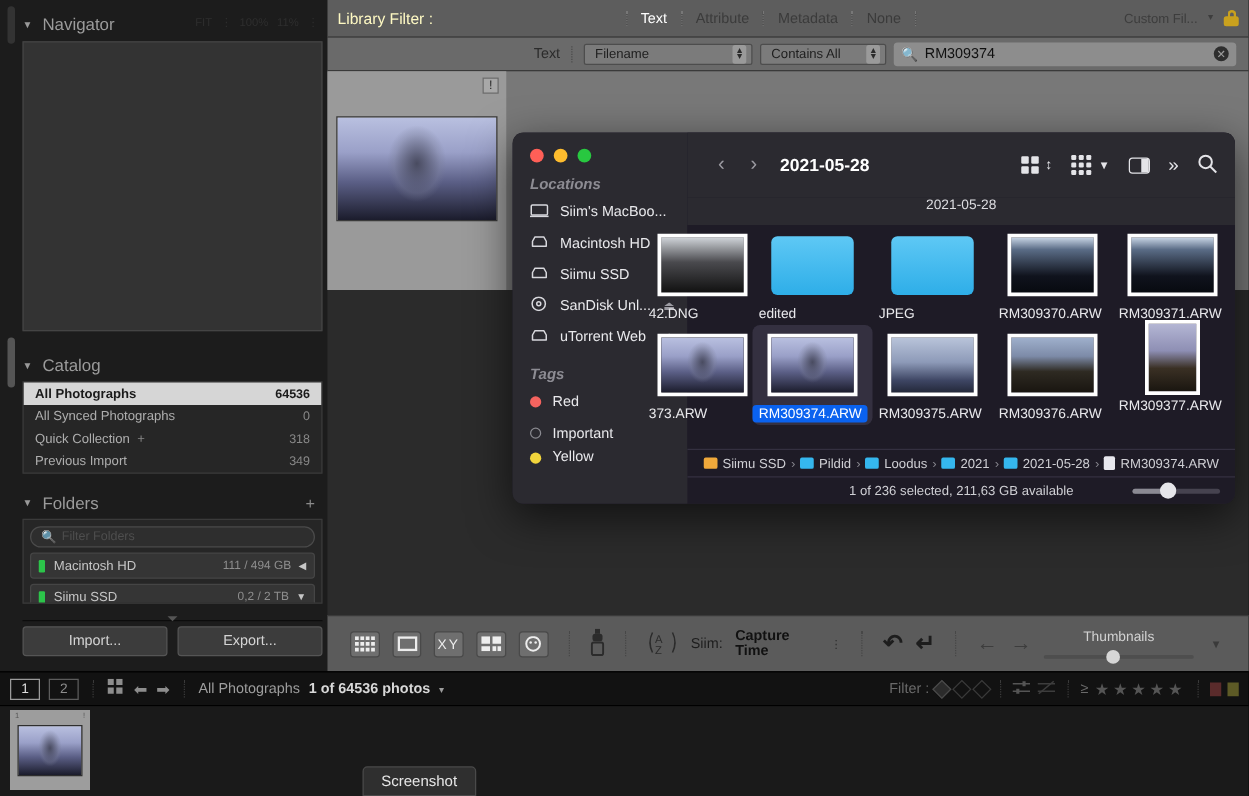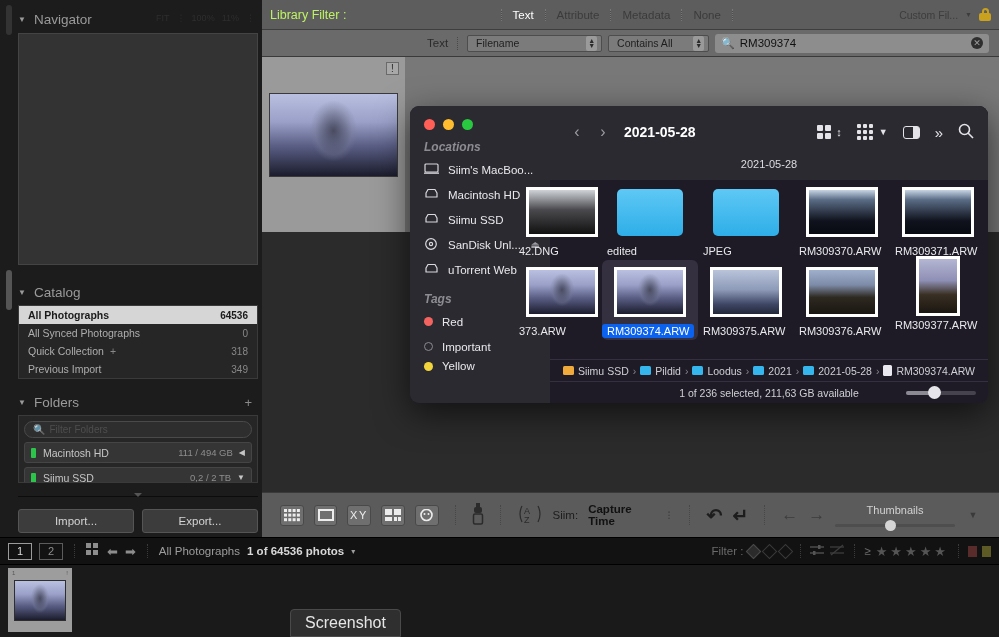--- a/index.html
+++ b/index.html
@@ -31,34 +31,34 @@
   .panel-head.folders { margin-top:10px; }
   .panel-head .addbtn { position:absolute; right:6px; top:6px; color:#8a8a8a; font-size:13px; }
   .folders-box { background:#262626; border:1px solid #3a3a3a; height:68px; overflow:hidden; padding:5px 5px 0 5px; }
   .folder-filter { height:17px; border:1px solid #4a4a4a; border-radius:9px; background:#2e2e2e; display:flex; align-items:center; padding:0 8px; color:#4e4e4e; font-size:10px; gap:4px;}
   .vol-row { height:21px; margin-top:4px; background:#353535; border:1px solid #454545; border-radius:3px; display:flex; align-items:center; padding:0 6px; font-size:10.5px; color:#c6c6c6; }
   .vol-row .led { width:5px; height:10px; background:#2cc44a; border-radius:1px; margin-right:7px; }
   .vol-row .vlbl { flex:1; }
   .vol-row .vsize { color:#8e8e8e; font-size:9.5px; margin-right:6px; }
   .vol-row .varrow { color:#c6c6c6; font-size:8px; }
 
-  .lp-buttons { position:absolute; left:0; right:0; bottom:4px; display:flex; gap:8px; }
+  .lp-buttons { position:absolute; left:0; right:0; bottom:12px; display:flex; gap:8px; }
   .lp-btn { flex:1; height:24px; background:#3c3c3c; border:1px solid #555; border-radius:3px; color:#d4d4d4; font-size:11.5px; display:flex; align-items:center; justify-content:center; }
   .lp-sep { position:absolute; left:0; right:0; bottom:40px; height:1px; background:#0c0c0c; }
   .lp-sep:after{content:""; position:absolute; left:50%; margin-left:-4px; top:-3px; border-left:4px solid transparent;border-right:4px solid transparent;border-top:4px solid #555;}
 
   .left-scroll { position:absolute; left:6px; top:270px; width:6px; height:40px; background:#555; border-radius:3px; }
   .left-scroll2 { position:absolute; left:6px; top:5px; width:6px; height:30px; background:#333; border-radius:3px; }
 
   
   #center { position:absolute; left:262px; right:0; top:0; bottom:100px; background:#2e2e2e; }
 
   
   #filter-bar { height:30px; background:#5d5d5d; border-bottom:1px solid #3e3e3e; display:flex; align-items:center; position:relative; padding:0 8px; }
-  #filter-bar .lf-label { color:#bef264; font-size:12.5px; }
+  #filter-bar .lf-label { color:#fef9c3; font-size:12.5px; }
   .lf-tabs { position:absolute; left:50%; transform:translateX(-130px); display:flex; align-items:center; gap:0; }
   .lf-tabs .tab { padding:0 11px; font-size:11.5px; color:#3b3b3b; }
   .lf-tabs .tab.active { color:#fff; }
   .lf-div { width:1px; height:12px; background:#4c4c4c; border-right:1px dotted #777; }
   .lf-right { position:absolute; right:8px; display:flex; align-items:center; gap:7px; color:#3d3d3d; font-size:10.5px; }
   .lock { width:12px; height:13px; position:relative; }
   .lock .body { position:absolute; bottom:0; width:12px; height:8px; background:#c9a11e; border-radius:2px; }
   .lock .shackle { position:absolute; top:0; left:2.5px; width:7px; height:7px; border:2px solid #c9a11e; border-bottom:none; border-radius:4px 4px 0 0; }
 
   #filter-row2 { height:27px; background:#6a6a6a; display:flex; align-items:center; gap:6px; padding:0 10px; border-bottom:1px solid #3a3a3a; }
@@ -105,21 +105,21 @@
   .fs-txt { color:#9d9d9d; font-size:11.5px; }
   .fs-txt.bold { color:#d8d8d8; font-weight:bold; }
   .fs-right { margin-left:auto; display:flex; align-items:center; gap:5px; }
   .flagd { width:11px; height:11px; transform:rotate(45deg); border:1px solid #3a3a3a; }
   .stars { color:#555; font-size:13px; letter-spacing:3px; }
   .swatch { width:9px; height:11px; }
   #fs-thumbs { position:absolute; left:0; right:0; top:27px; bottom:0; background:#1a1a1a; }
   .fs-cell { position:absolute; left:8px; top:3px; width:64px; height:64px; background:#9d9d9d; }
   .fs-cell .fsn { position:absolute; font-size:6px; color:#555; top:2px; }
   .fs-thumb { position:absolute; left:6px; top:12px; width:52px; height:41px; border:1px solid #2e2e2e; overflow:hidden; }
-  .ss-tooltip { position:absolute; left:290px; bottom:0; background:#2f2f2f; border:1px solid #4a4a4a; border-radius:4px 4px 0 0; padding:4px 14px; color:#e6e6e6; font-size:16px; }
+  .ss-tooltip { position:absolute; left:290px; bottom:0; background:#2f2f2f; border:1px solid #4a4a4a; border-radius:4px 4px 0 0; padding:4px 14px; color:#e6e6e6; font-size:12px; }
 
   
   #finder { position:absolute; left:410px; top:106px; width:578px; height:297px; background:#26222e; border-radius:9px; overflow:hidden; box-shadow:0 10px 34px rgba(0,0,0,.6); }
   #fd-side { position:absolute; left:0; top:0; width:140px; bottom:0; background:#2b2a30; }
   .traffic { display:flex; gap:8px; padding:13px 0 0 14px; }
   .tl { width:11px; height:11px; border-radius:6px; }
   .fd-group { color:#8d8c93; font-size:12px; padding:10px 0 3px 14px; font-weight:bold;font-style:italic; }
   .fd-item { height:25px; display:flex; align-items:center; padding:0 10px 0 14px; color:#e9e9ec; font-size:11.5px; gap:9px; }
   .fd-item .eject { margin-left:auto; color:#9c9ba2; font-size:10px; }
   .dot { width:9px; height:9px; border-radius:5px; }

